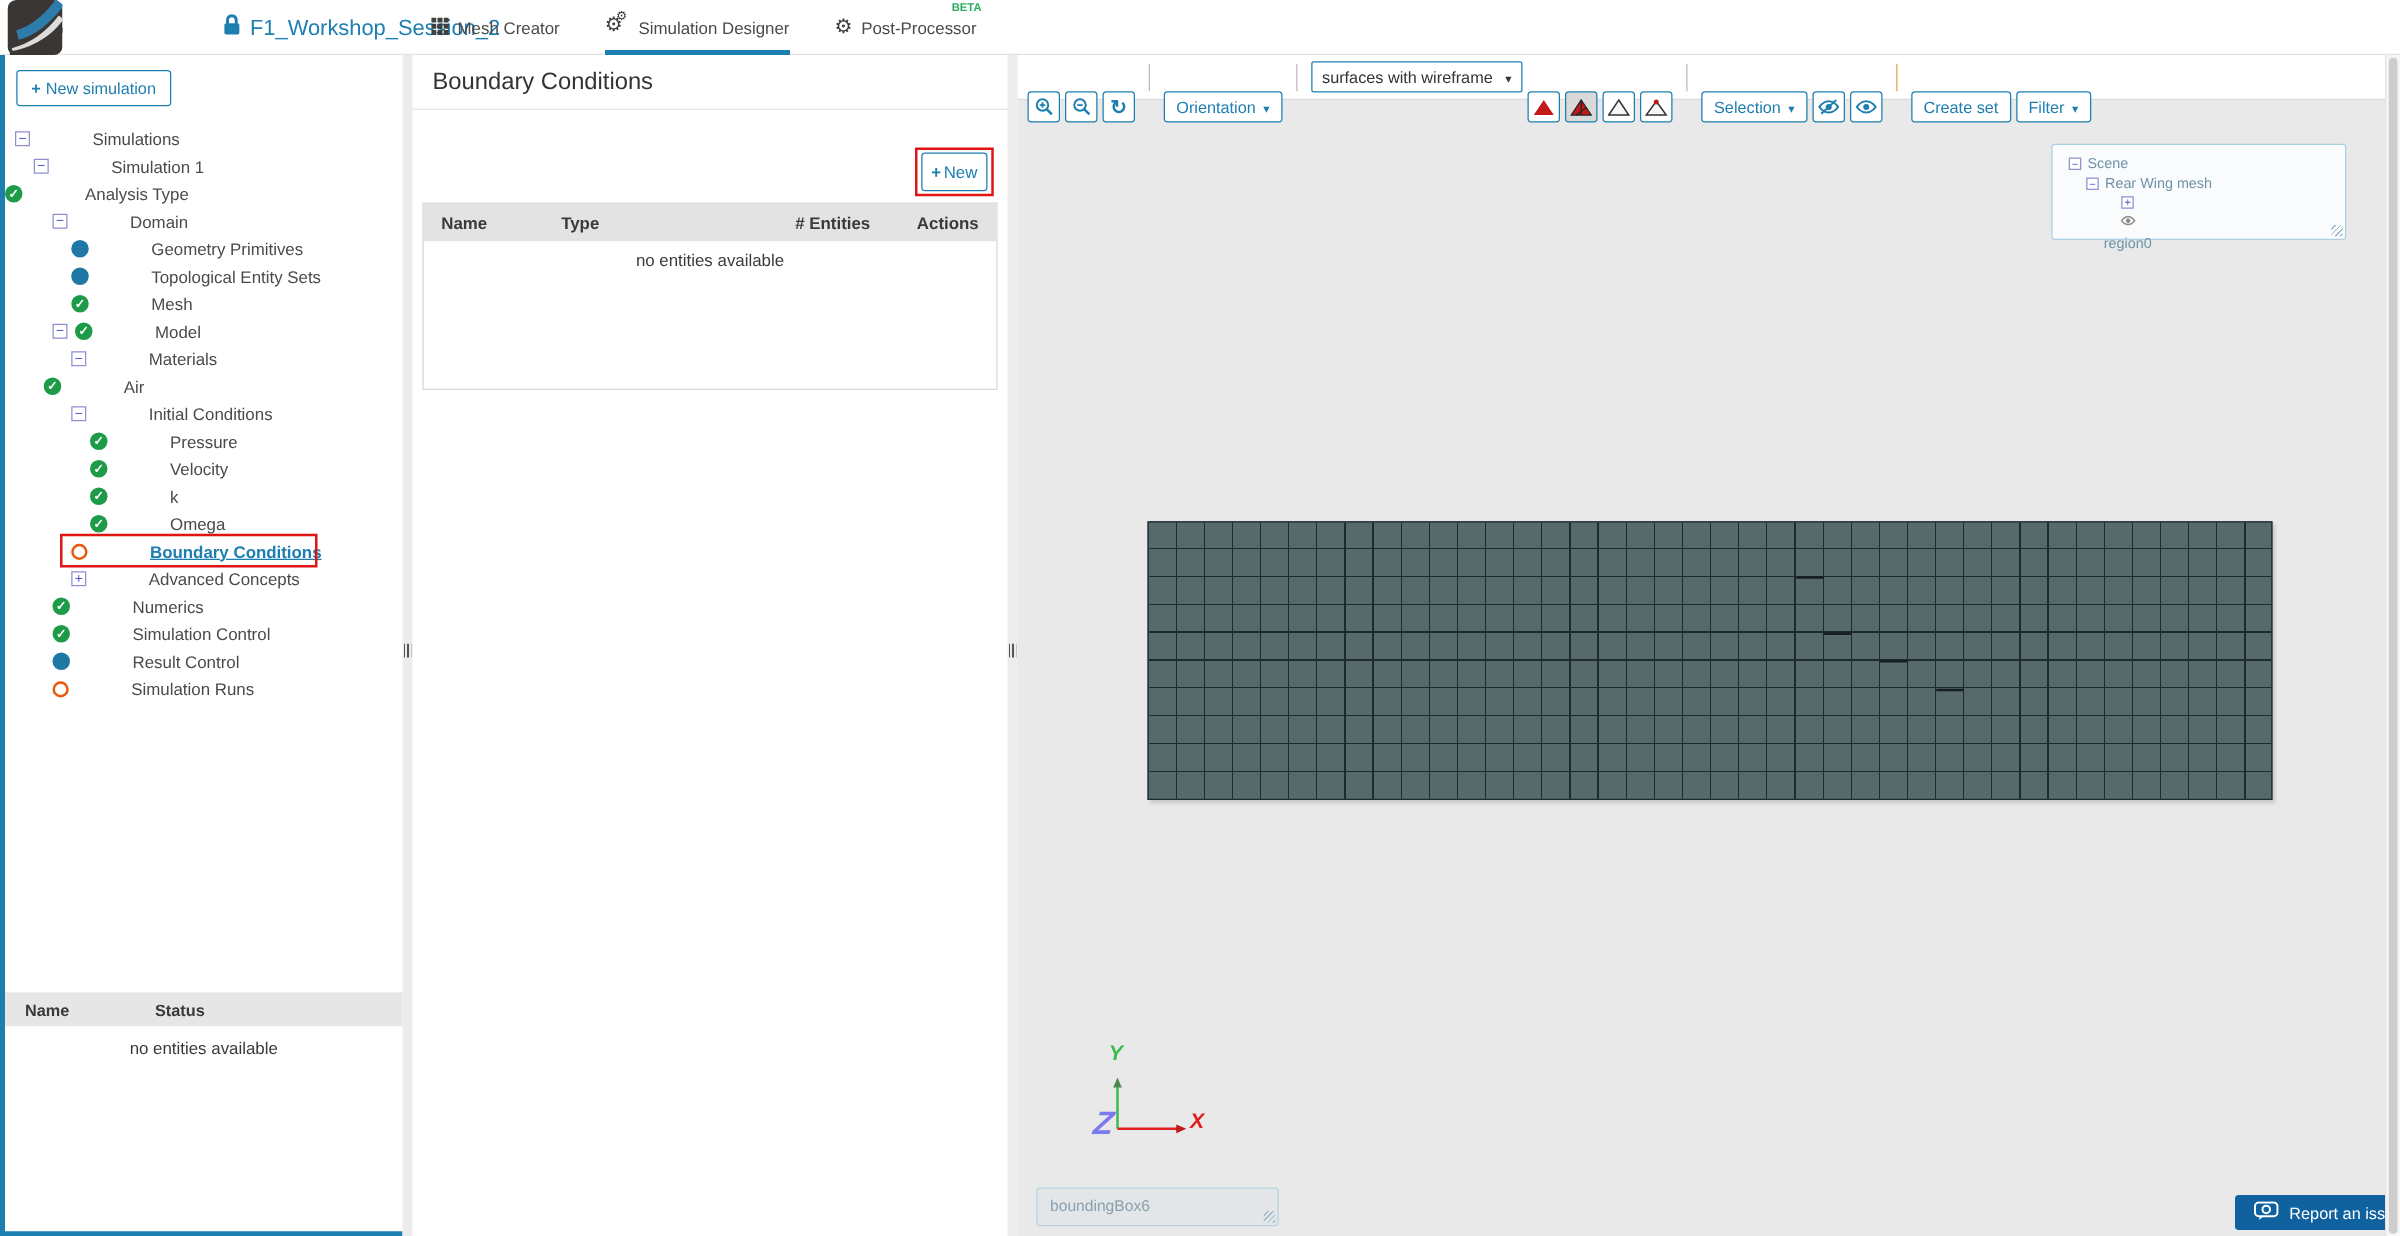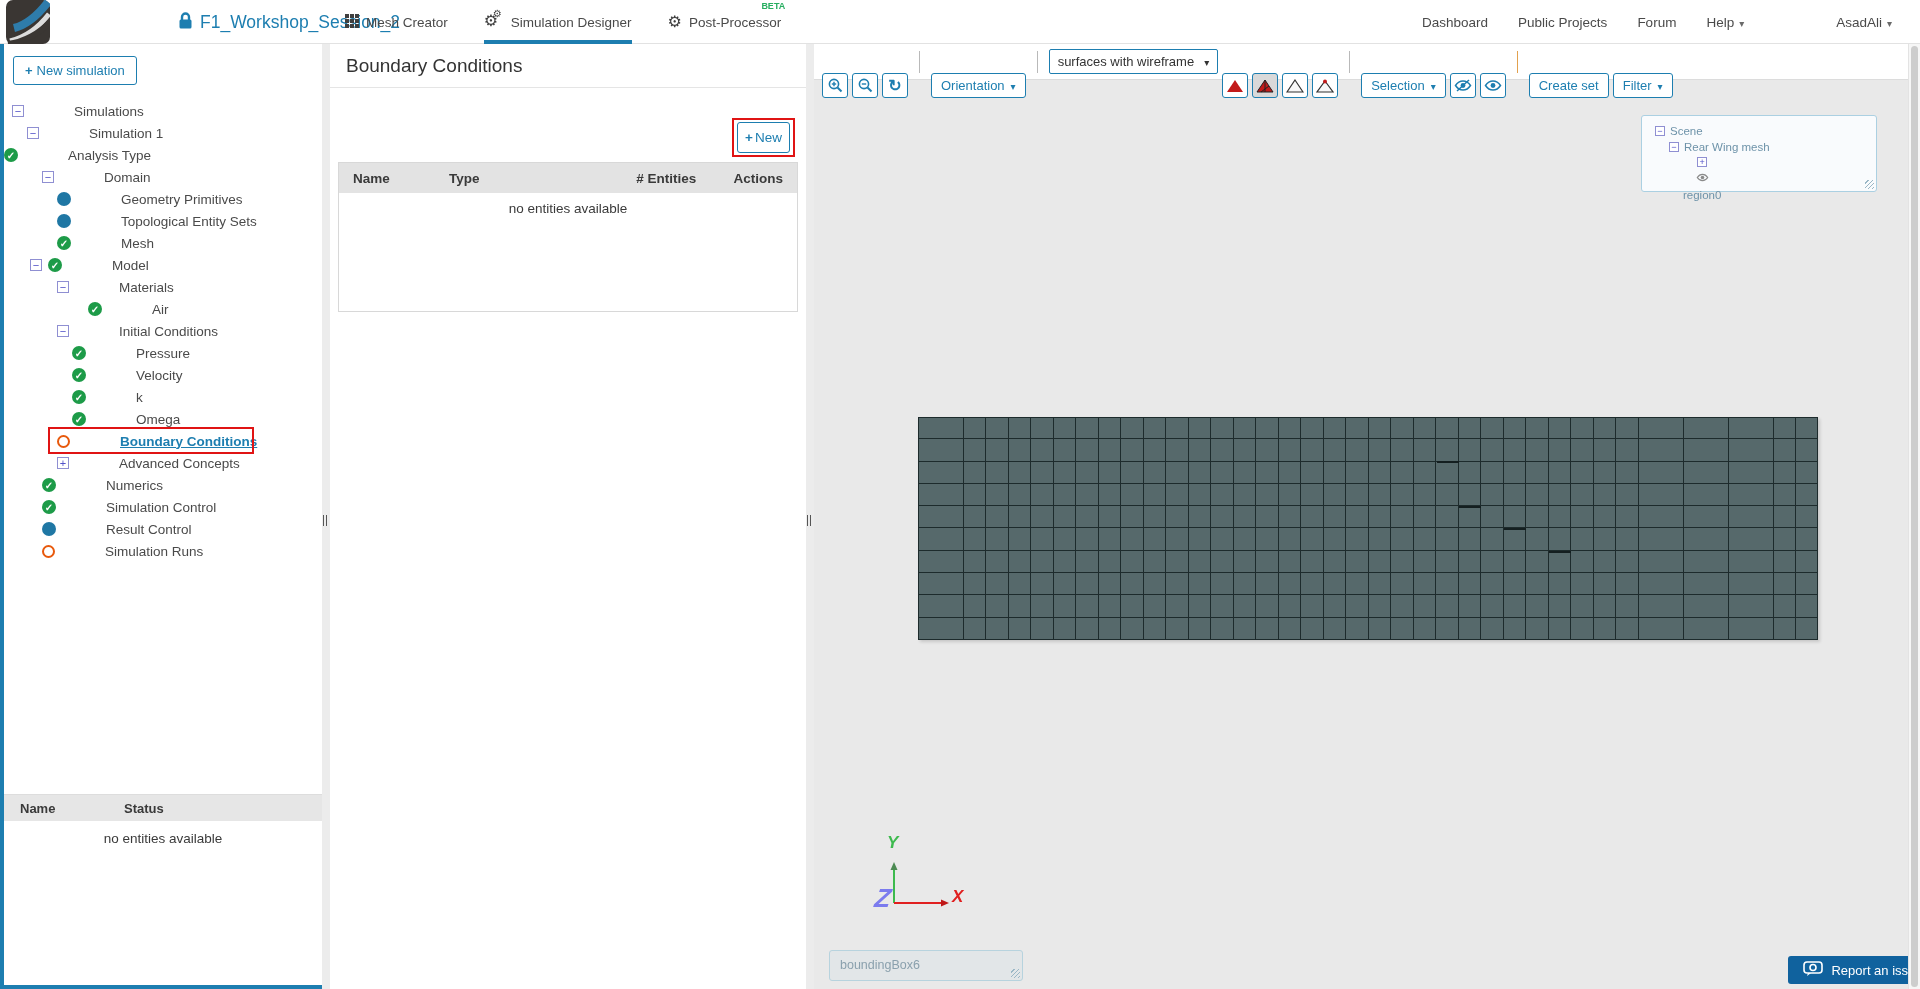--- a/index.html
+++ b/index.html
@@ -158,27 +158,20 @@
           <span class="gear-glyph small">⚙</span>
       </span>
       <span>Simulation Designer</span>
     </div>
     <div class="tab">
       <span class="gear-glyph">⚙</span>
       <span>Post-Processor</span>
       <span class="beta-badge">BETA</span>
     </div>
   </div>
-  <div class="nav-right">
-    <span class="nav-link">Dashboard</span>
-    <span class="nav-link">Public Projects</span>
-    <span class="nav-link">Forum</span>
-    <span class="nav-link drop-caret">Help</span>
-    <span class="nav-link drop-caret user-menu">AsadAli</span>
-  </div>
 </div>
 
 <div class="sidebar">
   <div class="new-sim-btn">
     <span class="plus-icon"></span>
     <span>New simulation</span>
   </div>
 
   <div class="tree">
     <div class="trow" style="padding-left:8px">
@@ -202,30 +195,30 @@
         <span class="tlabel">Geometry Primitives</span>
       </div>
     <div class="trow" style="padding-left:53px">
         <span class="st dot"></span>
         <span class="tlabel">Topological Entity Sets</span>
       </div>
     <div class="trow" style="padding-left:53px">
         <span class="st check"></span>
         <span class="tlabel">Mesh</span>
       </div>
-    <div class="trow" style="padding-left:26px">
+    <div class="trow" style="padding-left:38px">
         <span class="tg minus"></span>
         <span class="st check"></span>
         <span class="tlabel">Model</span>
       </div>
     <div class="trow" style="padding-left:53px">
         <span class="tg minus"></span>
         <span class="tlabel">Materials</span>
       </div>
-    <div class="trow" style="padding-left:84px">
+    <div class="trow" style="padding-left:31px">
         <span class="st check"></span>
         <span class="tlabel">Air</span>
       </div>
     <div class="trow" style="padding-left:53px">
         <span class="tg minus"></span>
         <span class="tlabel">Initial Conditions</span>
       </div>
     <div class="trow" style="padding-left:68px">
         <span class="st check"></span>
         <span class="tlabel">Pressure</span>

